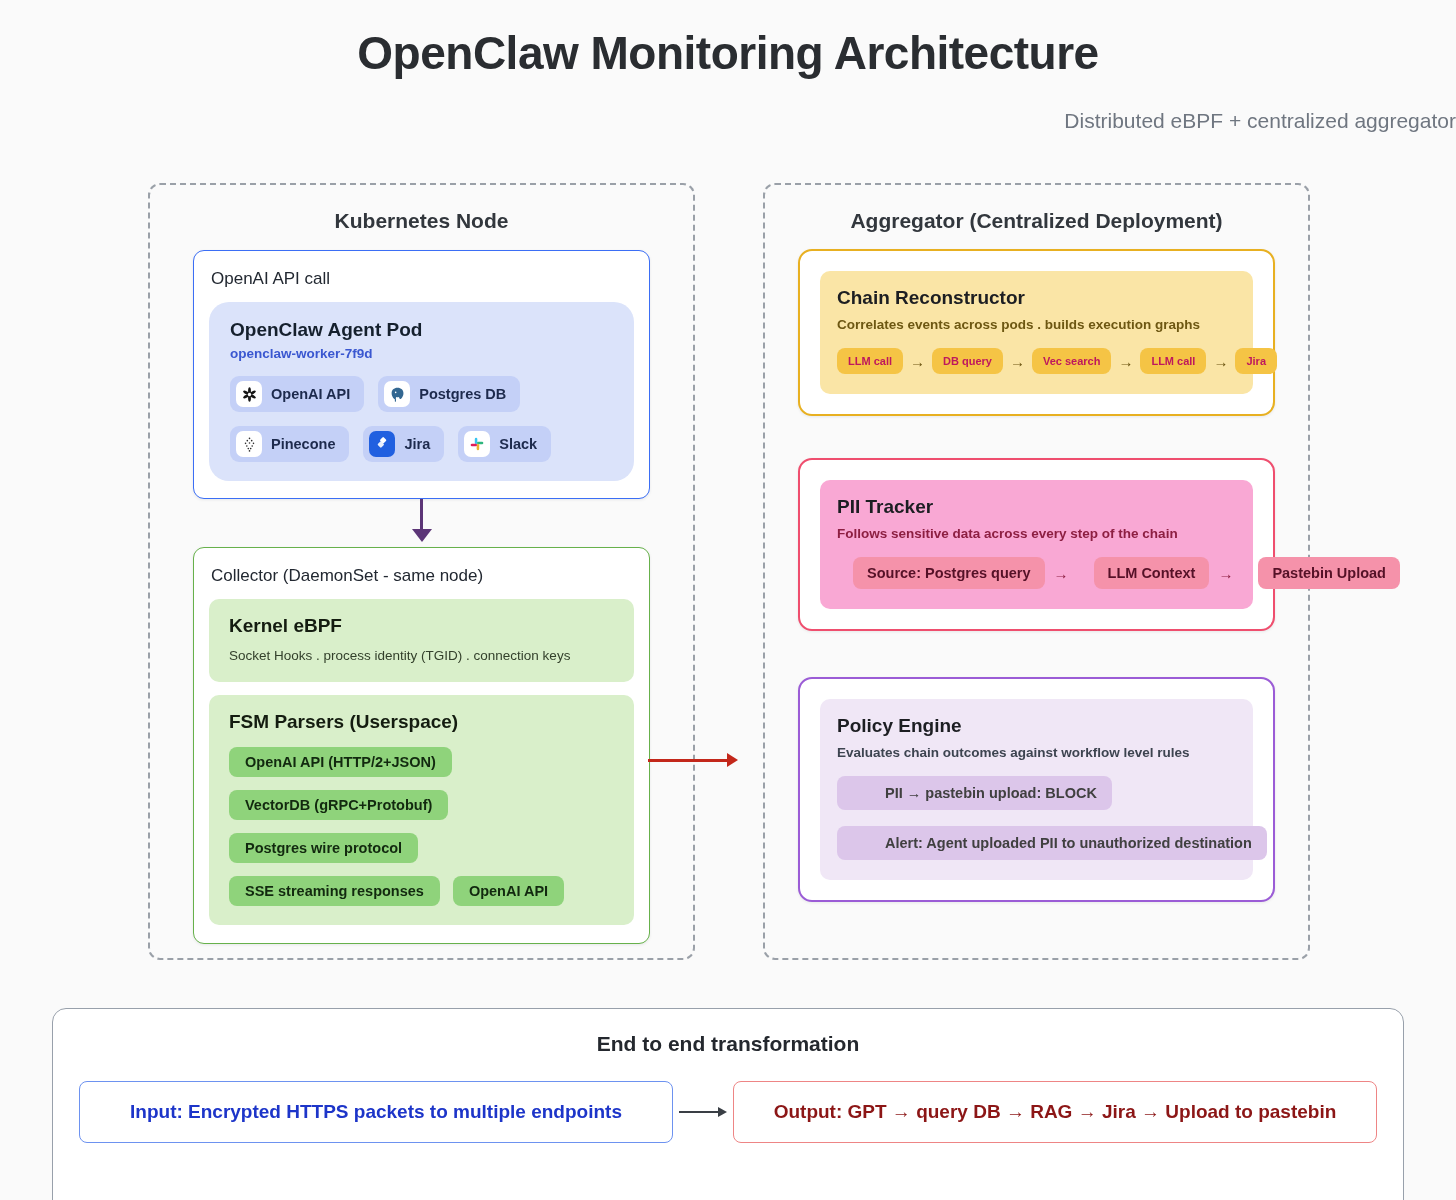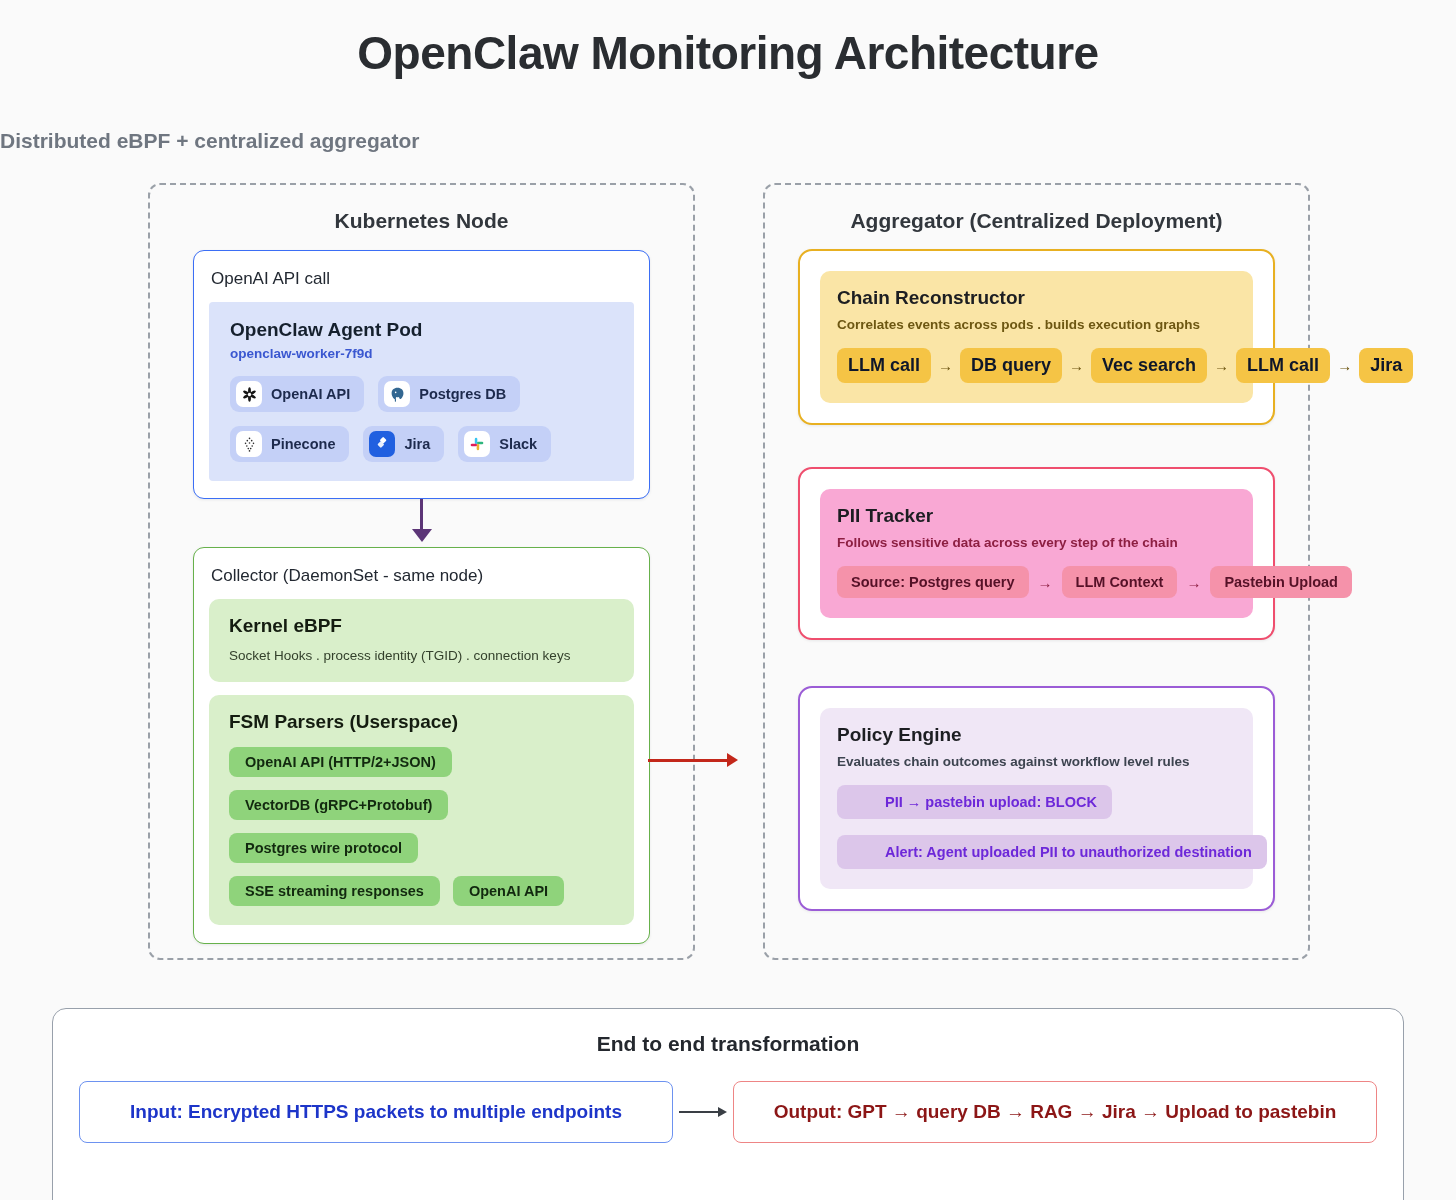--- a/index.html
+++ b/index.html
@@ -10,41 +10,41 @@
     font-family:"Liberation Sans","DejaVu Sans",sans-serif;
     color:#24292f;
     overflow:hidden;
   }
   .page-title {
     position:absolute; top:26px; left:0; width:100%;
     text-align:center; font-size:46px; font-weight:700; color:#2a2d31;
     letter-spacing:-0.5px;
   }
   .page-subtitle {
-    position:absolute; top:129px; left:0; width:100%;
-    text-align:left; font-size:21px; font-weight:700; color:#6f7680;
+    position:absolute; top:109px; left:0; width:100%;
+    text-align:right; font-size:21px; font-weight:400; color:#6f7680;
   }
   .dashed-container {
     position:absolute; top:183px; width:547px; height:777px;
     border:2px dashed #9aa0a8; border-radius:12px;
   }
   .dashed-container.left { left:148px; }
   .dashed-container.right { left:763px; }
   .container-title {
     text-align:center; margin-top:24px; font-size:21px; font-weight:700; color:#32373d;
   }
   .white-card { background:#ffffff; box-shadow:0 1px 3px rgba(15,23,42,.08); }
 
   
   .api-box {
     margin:17px 43px 0; border:1.5px solid #3b6ef5; border-radius:11px;
     padding:14px 15px 17px;
   }
   .box-label { font-size:17px; font-weight:500; color:#222831; padding:4px 2px 0; }
-  .pod-panel { margin-top:13px; background:#dbe3fa; border-radius:4px; padding:17px 21px 19px; }
+  .pod-panel { margin-top:13px; background:#dbe3fa; border-radius:20px; padding:17px 21px 19px; }
   .pod-title { font-size:19px; font-weight:700; color:#15202d; }
   .pod-id { margin-top:5px; font-size:13.5px; font-weight:700; color:#3a57d0; }
   .chips { display:flex; flex-wrap:wrap; gap:14px; margin-top:15px; }
   .chip-blue {
     display:inline-flex; align-items:center; gap:9px;
     background:#c4d0f7; border-radius:9px; padding:5px 14px 5px 6px;
     font-size:14.5px; font-weight:600; color:#1d2a4d;
   }
   .tile {
     width:26px; height:26px; background:#ffffff; border-radius:7px;
@@ -86,30 +86,30 @@
   .inner-panel.yellow { background:#fae5a6; }
   .inner-panel.pink   { background:#f9a8d4; }
   .inner-panel.purple { background:#f0e7f6; }
   .inner-title { font-size:19px; font-weight:700; color:#1c1e22; }
   .inner-sub { margin-top:8px; font-size:13.5px; font-weight:600; }
   .inner-sub.yellow { color:#6d5712; }
   .inner-sub.pink   { color:#8d1f42; }
   .inner-sub.purple { color:#3d4450; }
   .flow-row { display:flex; align-items:center; gap:7px; margin-top:16px; }
   .step { border-radius:8px; font-weight:600; white-space:nowrap; }
-  .step-yellow { background:#f5c445; padding:7px 11px; font-size:18px; color:#0f172a; }
+  .step-yellow { background:#f5c445; padding:7px 11px; font-size:11px; color:#be185d; }
   .flow-arrow { font-weight:700; font-size:15px; }
   .flow-arrow.yellow { color:#6b5410; }
-  .step-pink { background:#f592aa; padding:8px 14px; font-size:14.5px; color:#551127; }
+  .step-pink { background:#f592aa; padding:8px 14px; font-size:14.5px; color:#551127;margin-left:16px; }
   .flow-arrow.pink { color:#8d1f42; }
   .flow-row.pink { gap:9px; }
   .rule-row { display:flex; gap:16px; margin-top:16px; }
   .rule { border-radius:8px; padding:9px 15px; font-size:14.5px; font-weight:600; white-space:nowrap; }
   .rule.ok { background:#ffffff; color:#23282e; }
-  .rule.block { background:#dcc6ea; color:#6d28d9;padding-left:48px; }
+  .rule.block { background:#dcc6ea; color:#404040;padding-left:48px; }
 
   
   .bottom-card {
     position:absolute; left:52px; top:1008px; width:1352px; height:216px;
     background:#ffffff; border:1.5px solid #98a0ab; border-radius:14px;
   }
   .bottom-title { text-align:center; margin-top:23px; font-size:21px; font-weight:700; color:#24282e; }
   .bottom-row { display:flex; align-items:center; margin:25px 26px 0; }
   .io-box {
     height:62px; display:flex; align-items:center; justify-content:center;

